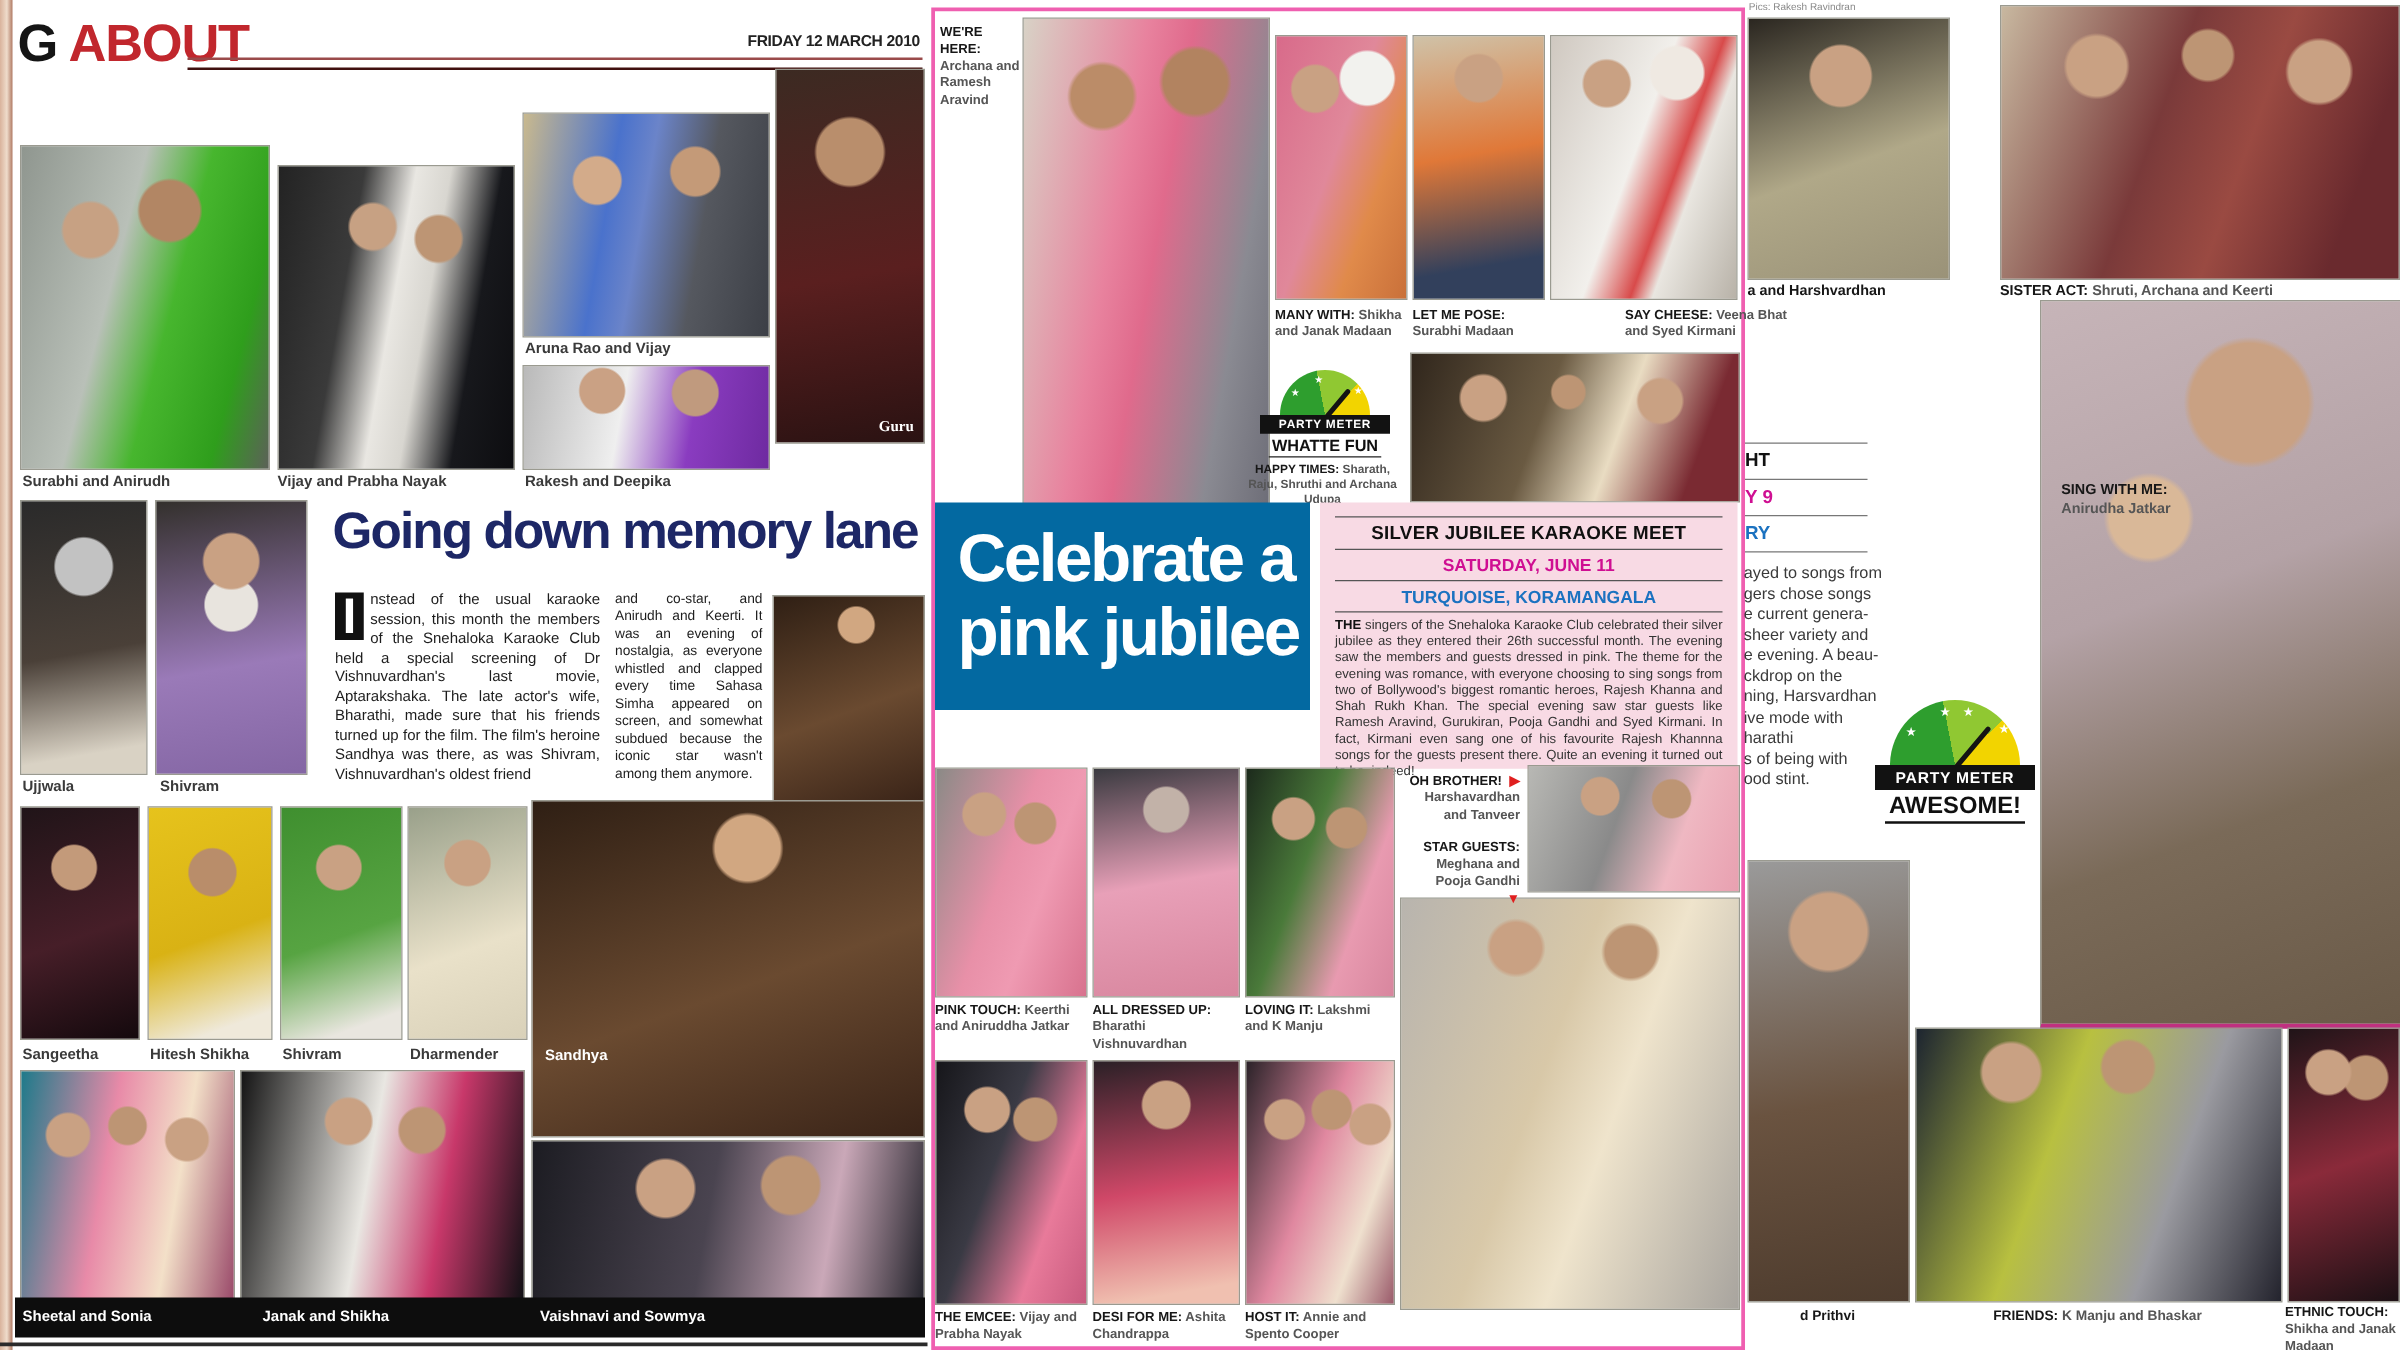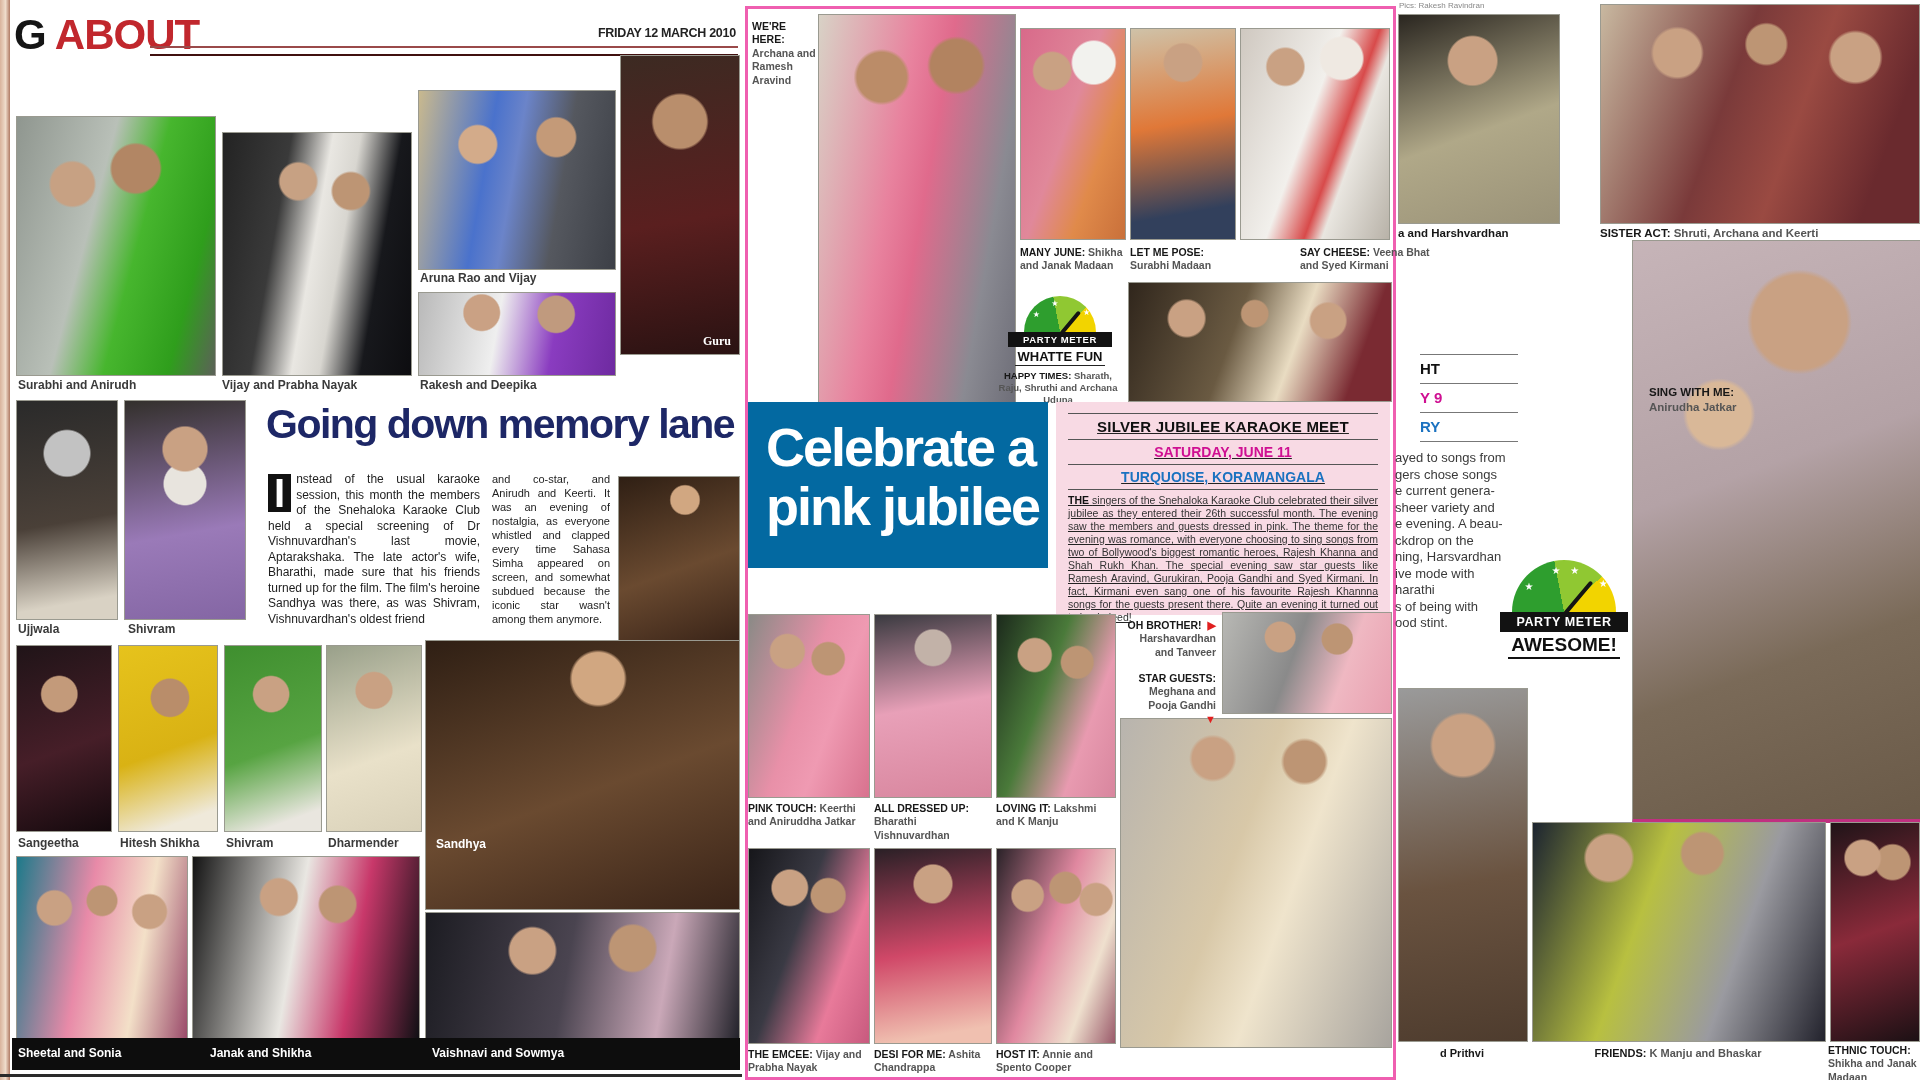--- a/index.html
+++ b/index.html
@@ -23,31 +23,31 @@
   .date{left:598px;top:27px;font:700 12.5px/1 "Liberation Sans",sans-serif;color:#222;letter-spacing:-0.3px;}
   .lheadline{left:266px;top:404px;font:800 41px/1 "Liberation Sans",sans-serif;letter-spacing:-1.5px;color:#1d2766;white-space:nowrap;}
   .art{position:absolute;font:400 12px/15.5px "Liberation Sans",sans-serif;color:#1d1d1d;text-align:justify;overflow:hidden;}
   .dropcap{float:left;font:800 40px/34px "Liberation Sans",sans-serif;color:#111;margin:2px 5px 0 0;background:#111;color:#fff;padding:2px 6px;}
   .blackband{left:12px;top:1038px;width:728px;height:32px;background:#0d0d0d;}
   .botline{left:0;top:1074px;width:742px;height:3px;background:#2a2a2a;}
   
   .mframe{left:745px;top:6px;width:645px;height:1068px;border:3px solid #ef5fb0;background:#fff;}
   .poster{left:748px;top:402px;width:300px;height:166px;background:#0369a1;}
   .poster .ptx{position:absolute;left:18px;top:16px;font:800 54px/1.1 "Liberation Sans",sans-serif;letter-spacing:-2px;color:#fff;}
-  .ebox{left:1056px;top:402px;width:334px;height:213px;background:#f8dae4;padding:8px 12px;box-sizing:border-box;text-decoration:underline;}
+  .ebox{left:1056px;top:402px;width:334px;height:213px;background:#f8dae4;padding:8px 12px;box-sizing:border-box;}
   .erule{height:0;border-top:1px solid #555;margin:3px 0;}
   .etitle{font:800 15px/19px "Liberation Sans",sans-serif;color:#101010;text-align:center;letter-spacing:0.2px;}
   .edate{font:800 14px/18px "Liberation Sans",sans-serif;color:#cf0f92;text-align:center;}
   .evenue{font:800 14px/18px "Liberation Sans",sans-serif;color:#1b72c0;text-align:center;}
   .ebody{font:400 10.5px/13px "Liberation Sans",sans-serif;color:#333;text-align:justify;margin-top:4px;}
   .ebody .bold{font-weight:800;color:#111;}
   
   .credit{left:1399px;top:2px;font:400 8px/1 "Liberation Sans",sans-serif;color:#888;}
   .rheadline{left:1394px;top:248px;font:800 76px/1 "Liberation Sans",sans-serif;letter-spacing:-3px;color:#161616;}
-  .fragcol{left:1396px;top:350px;width:98px;margin-left:24px;}
+  .fragcol{left:1396px;top:350px;width:98px;}
   .fragcol .fr{border-top:1px solid #777;margin:4px 0;}
   .f1{font:800 15px/20px "Liberation Sans",sans-serif;color:#111;}
   .f2{font:800 15px/20px "Liberation Sans",sans-serif;color:#cf0f92;}
   .f3{font:800 15px/20px "Liberation Sans",sans-serif;color:#1b72c0;}
   .rart{left:1395px;top:450px;width:132px;font:400 13px/16.5px "Liberation Sans",sans-serif;color:#3a3a3a;}
   
   .badge{position:absolute;text-align:center;}
   .gauge{position:relative;margin:0 auto;border-radius:200px 200px 0 0;overflow:hidden;
     background:conic-gradient(from -90deg at 50% 100%, #2e9e2e 0 22%, #90c832 22% 38%, #f2d400 38% 60%, #ef9018 60% 78%, #e03515 78% 100%);}
   .g-sm{width:72px;height:36px;}
@@ -165,21 +165,21 @@
   <div class="cap" style="left:752px;top:20px;width:64px;">
     <span class="cl">WE'RE HERE:</span>
     <span>Archana and Ramesh Aravind</span>
   </div>
   <div class="p ph-werehere" style="left:818px;top:14px;width:196px;height:388px;"></div>
 
   <div class="p ph-manyhats" style="left:1020px;top:28px;width:104px;height:210px;"></div>
   <div class="p ph-letmepose" style="left:1130px;top:28px;width:104px;height:210px;"></div>
   <div class="p ph-saycheese" style="left:1240px;top:28px;width:148px;height:210px;"></div>
   <div class="cap" style="left:1020px;top:246px;width:104px;">
-    <span class="cl">MANY JUNE:</span>
+    <span class="cl">MANY WITH:</span>
     <span>Shikha and Janak Madaan</span>
   </div>
   <div class="cap" style="left:1130px;top:246px;width:104px;">
     <span class="cl">LET ME POSE:</span>
     <span>Surabhi Madaan</span>
   </div>
   <div class="cap" style="left:1300px;top:246px;width:148px;">
     <span class="cl">SAY CHEESE:</span>
     <span>Veena Bhat and Syed Kirmani</span>
   </div>

